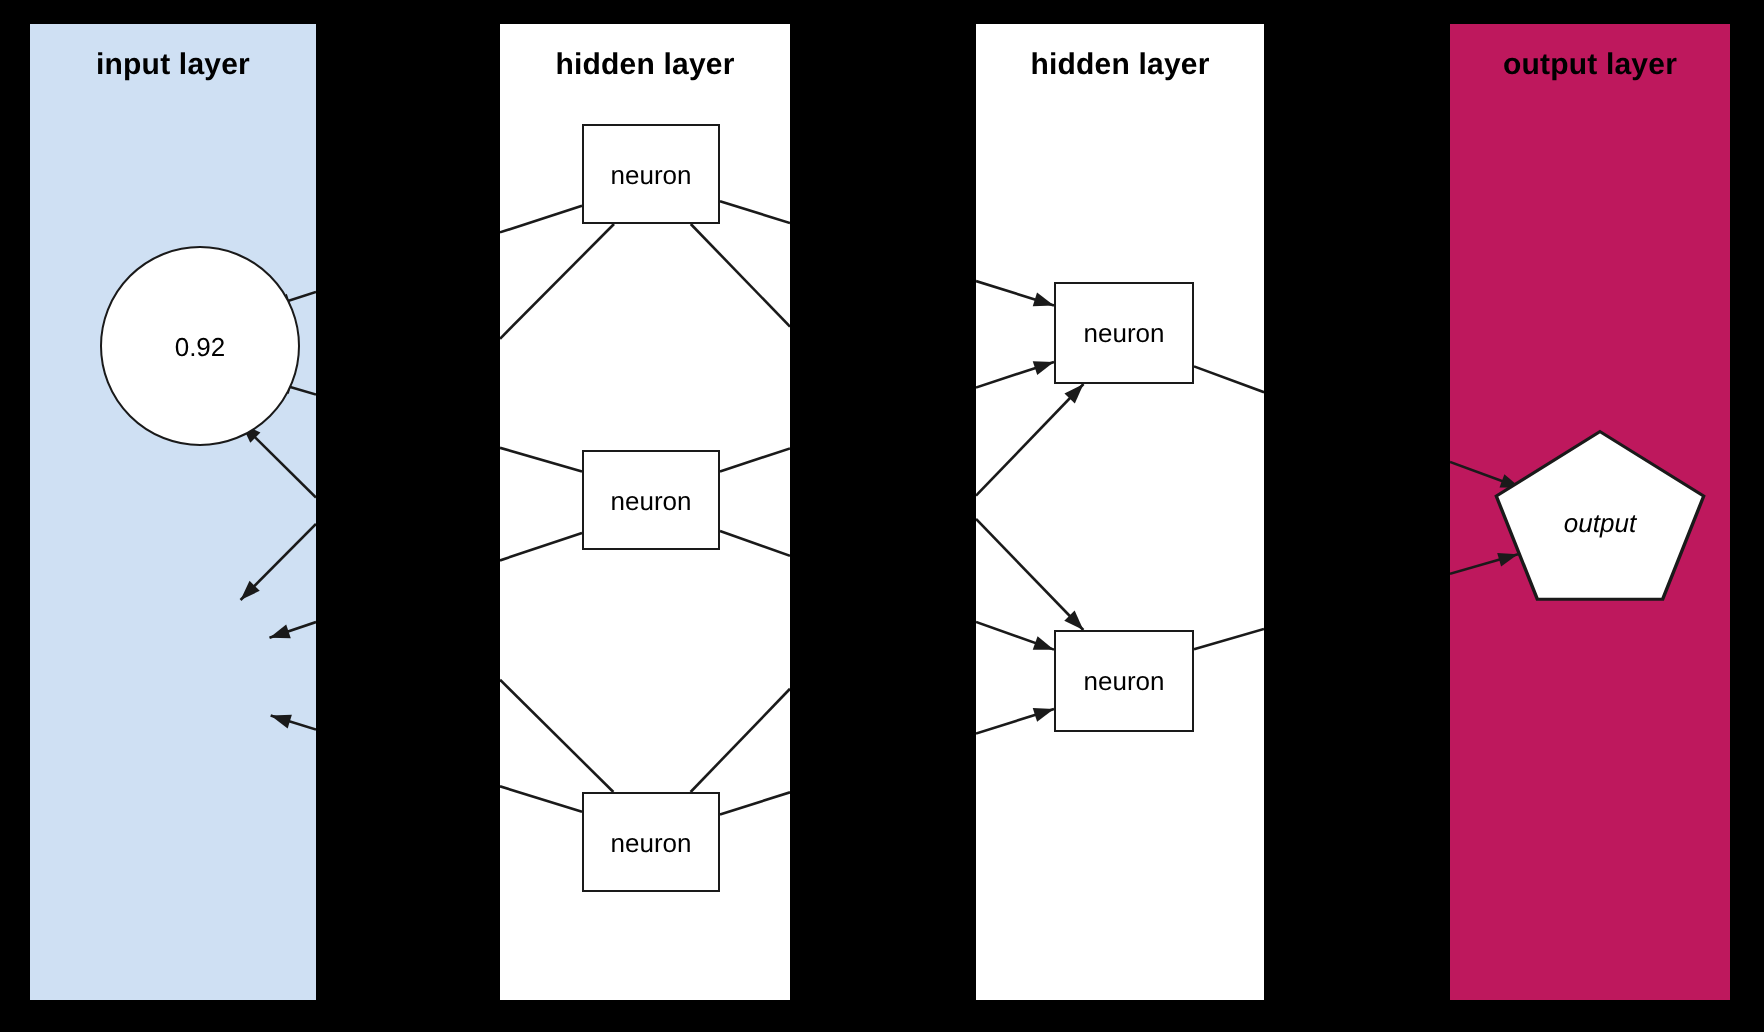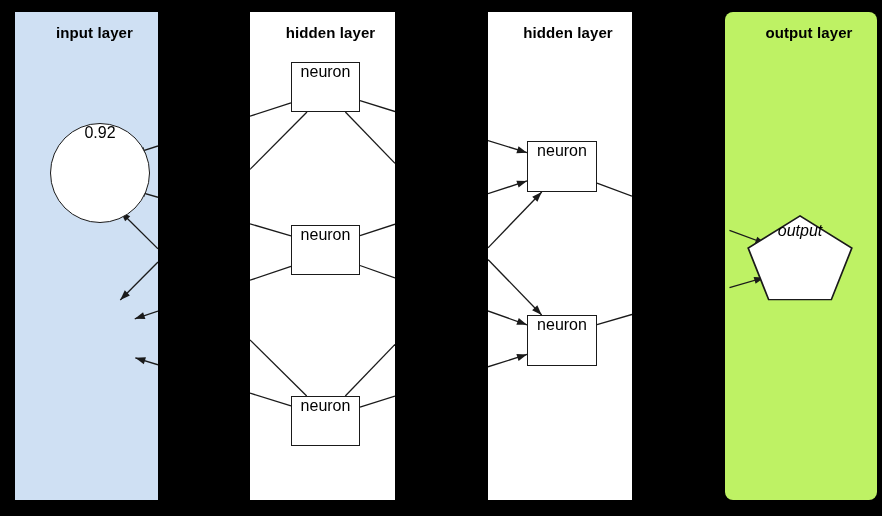--- a/index.html
+++ b/index.html
@@ -22,21 +22,21 @@
     background: #000000;
   }
   .panel {
     position: absolute;
     overflow: hidden;
     border: 0;
   }
   .panel-title {
     position: absolute;
     top: 12px;
-    left: 8px;
+    left: 0;
     width: 100%;
     text-align: center;
     font-weight: bold;
     font-size: 15px;
     color: #000000;
     letter-spacing: 0.1px;
     font-family: "Liberation Sans", sans-serif;
     white-space: nowrap;
   }
   .edges {
@@ -44,24 +44,24 @@
     top: 0;
     left: 0;
     width: 100%;
     height: 100%;
     overflow: visible;
     pointer-events: none;
   }
   .node {
     position: absolute;
     display: flex;
-    align-items: flex-start;
+    align-items: center;
     justify-content: center;
     color: #000000;
-    font-size: 16px;
+    font-size: 13px;
     font-family: "Liberation Sans", sans-serif;
     background: #ffffff;
     z-index: 3;
   }
   .node-circle {
     border: 1.2px solid #1a1a1a;
     border-radius: 50%;
   }
   .node-rect {
     border: 1.4px solid #1a1a1a;
@@ -149,21 +149,21 @@
         <line x1="109" y1="171.18826995179433" x2="144" y2="184.09030299822788" stroke="#1a1a1a" stroke-width="1.3"></line>
         <line x1="109" y1="312.56909480449923" x2="144" y2="302.4615044322341" stroke="#1a1a1a" stroke-width="1.3"></line>
       </svg>
       <div class="node node-rect" style="left: 39px; top: 129px; width: 70px; height: 51px;">
         <span>neuron</span>
       </div>
       <div class="node node-rect" style="left: 39px; top: 303px; width: 70px; height: 51px;">
         <span>neuron</span>
       </div>
     </div>
-    <div class="panel" style="left: 725px; top: 12px; width: 152px; height: 488px; background: #bef264; border-radius: 8px;">
+    <div class="panel" style="left: 725px; top: 12px; width: 140px; height: 488px; background: #be185d;">
       <div class="panel-title">output layer</div>
       <svg class="edges" viewBox="0 0 143 488" width="143" height="488">
         <line x1="0" y1="218.3728479501799" x2="35.90965031955011" y2="231.6102049532859" stroke="#1a1a1a" stroke-width="1.3"></line>
         <polygon points="35.90965031955011,231.6102049532859 25.281694541376233,231.5292359642811 27.772013069869608,224.7736224742535" fill="#1a1a1a"></polygon>
         <line x1="0" y1="275.60419287164405" x2="34.70767184361432" y2="265.5810234496368" stroke="#1a1a1a" stroke-width="1.3"></line>
         <polygon points="34.70767184361432,265.5810234496368 26.099094000013086,271.81419178609764 24.10145074116893,264.89686416552087" fill="#1a1a1a"></polygon>
       </svg>
       <div class="node node-pent" style="left: 21px; top: 202.26px; width: 108px; height: 87.48px;">
         <svg class="pent-svg" viewBox="0 0 100 95" preserveAspectRatio="none">
           <polygon points="50,2 98,37 79,93 21,93 2,37" fill="#ffffff" stroke="#1a1a1a" stroke-width="1.6"></polygon>

